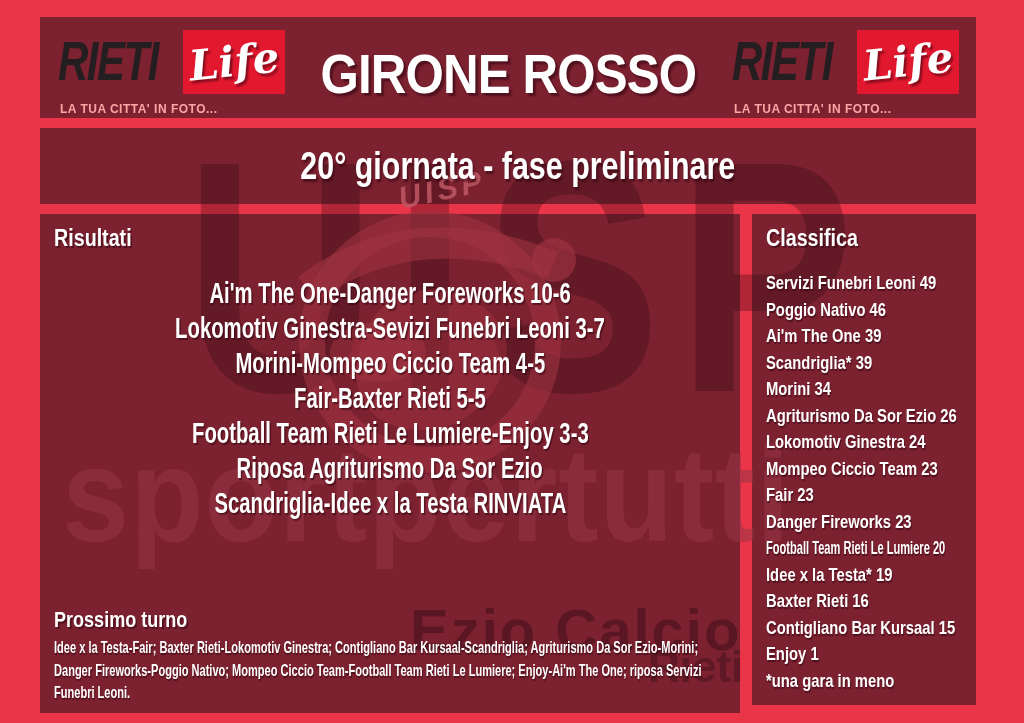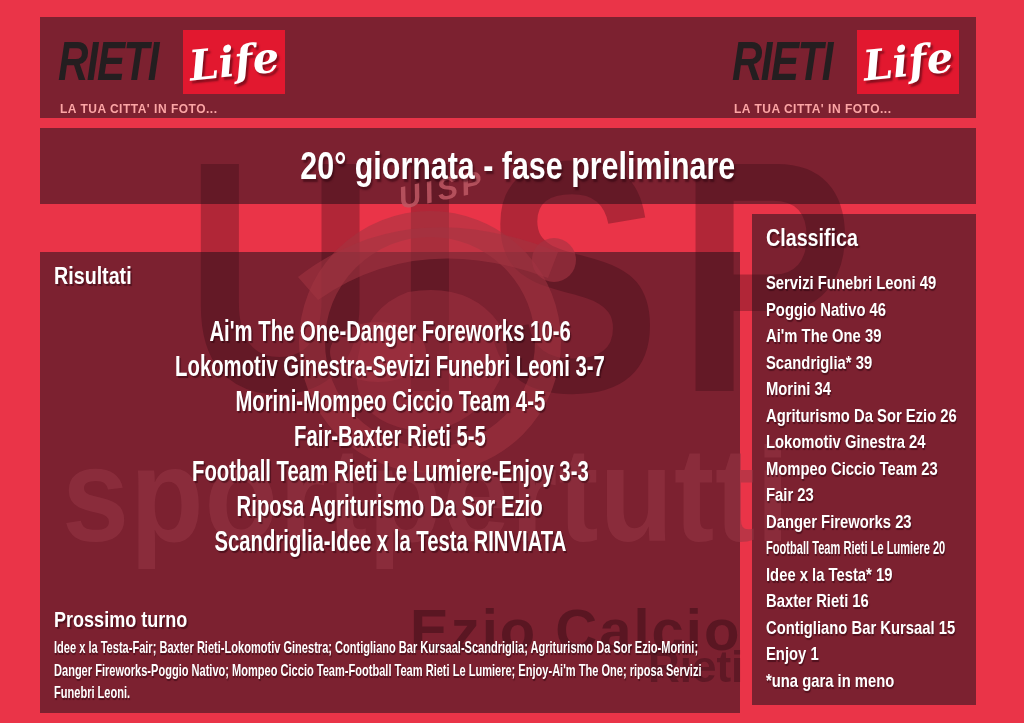--- a/index.html
+++ b/index.html
@@ -49,21 +49,21 @@
   
   .subtitle-bar{left:40px;top:128px;width:936px;height:76px;}
   .subtitle-text{
     position:absolute;left:0;right:0;top:16px;text-align:center;
     font-size:39px;font-weight:bold;color:#ffffff;z-index:2;
     text-shadow:2px 3px 2px rgba(40,2,12,.5);
     padding-left:20px;
   }
   .subtitle-text .sq{display:inline-block;transform:scaleX(.78);transform-origin:50% 50%;}
   
-  .results-panel{left:40px;top:214px;width:700px;height:449px;margin-top:38px;}
+  .results-panel{left:40px;top:214px;width:700px;height:449px;}
   .standings-panel{left:752px;top:214px;width:224px;height:491px;}
   .next-panel{left:40px;top:603px;width:700px;height:110px;}
   .panel-heading{
     position:absolute;left:14px;top:10px;z-index:2;
     font-size:24px;font-weight:bold;color:#ffffff;
     text-shadow:2px 2px 1px rgba(40,2,12,.5);
   }
   .panel-heading .sq{display:inline-block;transform:scaleX(.82);transform-origin:0 50%;}
   .results-body{position:absolute;left:0;right:0;top:62px;z-index:2;}
   .res-line{height:35px;line-height:35px;text-align:center;white-space:nowrap;}
@@ -126,20 +126,23 @@
 
 <div class="panel header">
   <div class="logo left">
     <span class="logo-word">RIETI</span>
     <span class="life-box">
       <span class="life-script">Life</span>
     </span>
     <span class="logo-tagline">LA TUA CITTA' IN FOTO...</span>
   </div>
 
+  <div class="page-title">
+    <span class="sq">GIRONE ROSSO</span>
+  </div>
 
   <div class="logo right">
     <span class="logo-word">RIETI</span>
     <span class="life-box">
       <span class="life-script">Life</span>
     </span>
     <span class="logo-tagline">LA TUA CITTA' IN FOTO...</span>
   </div>
 </div>
 

